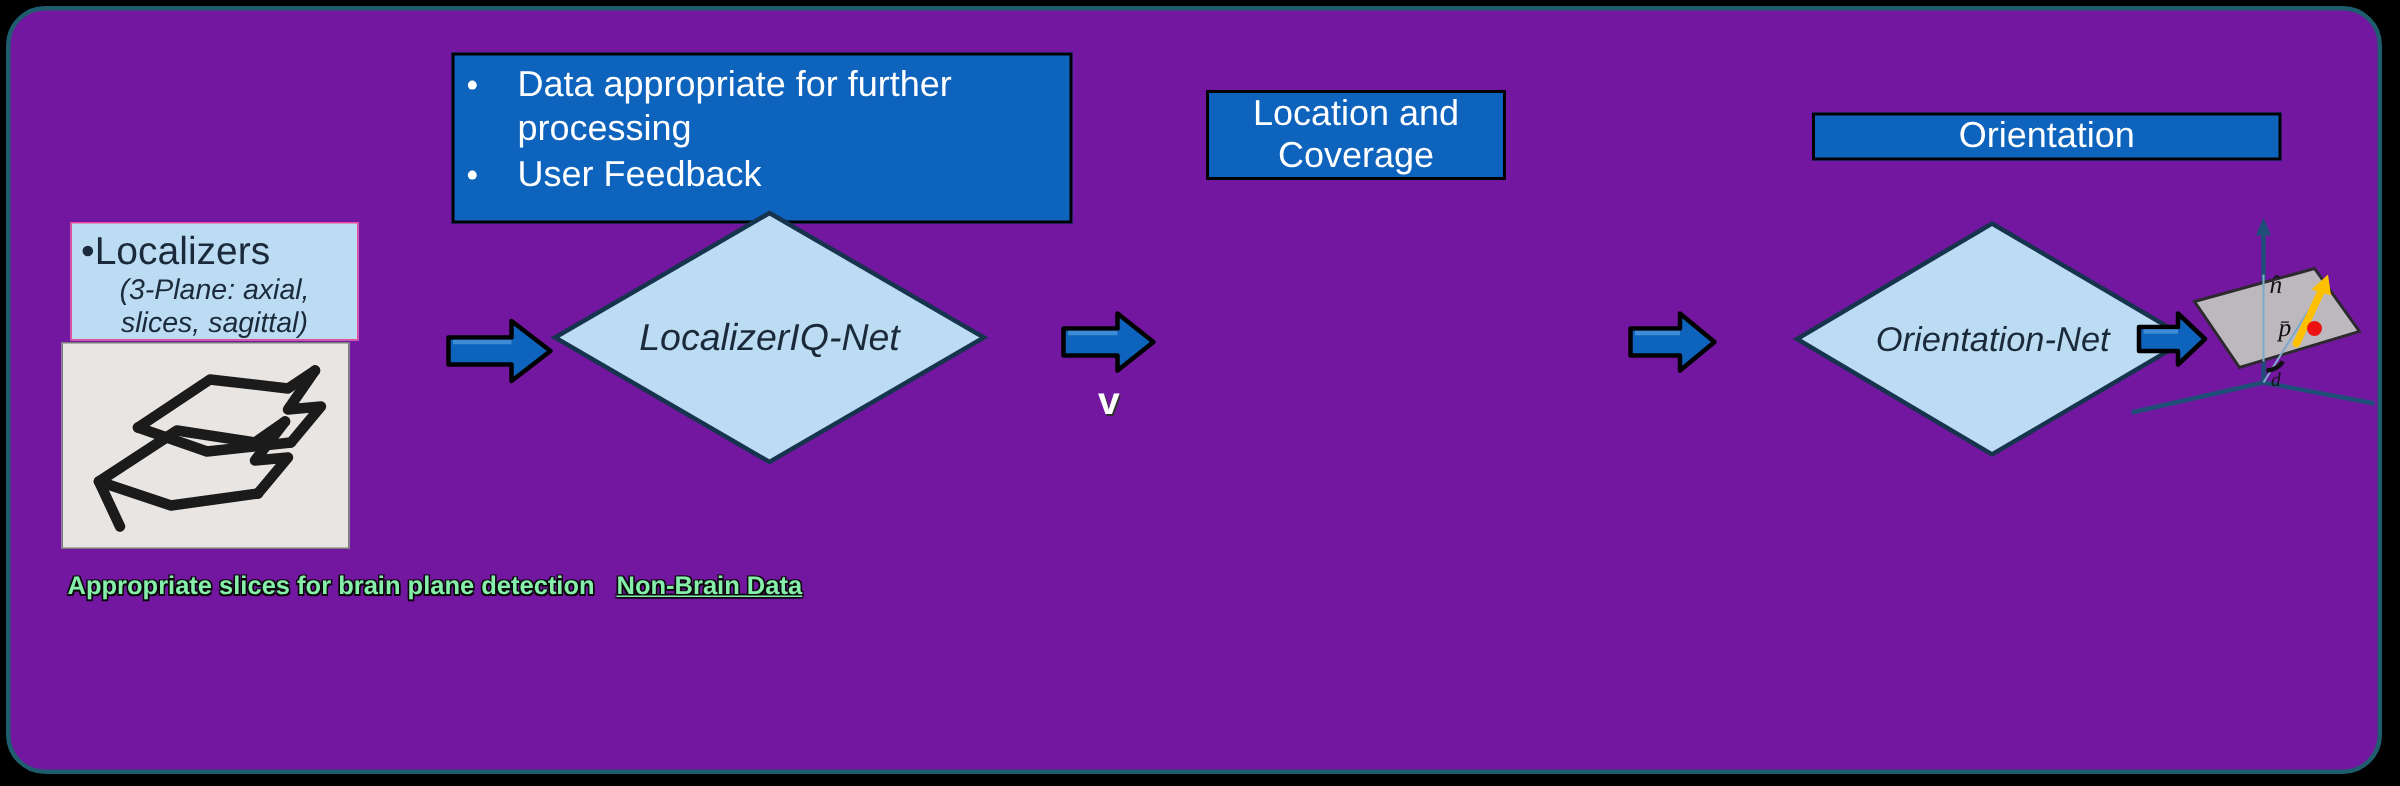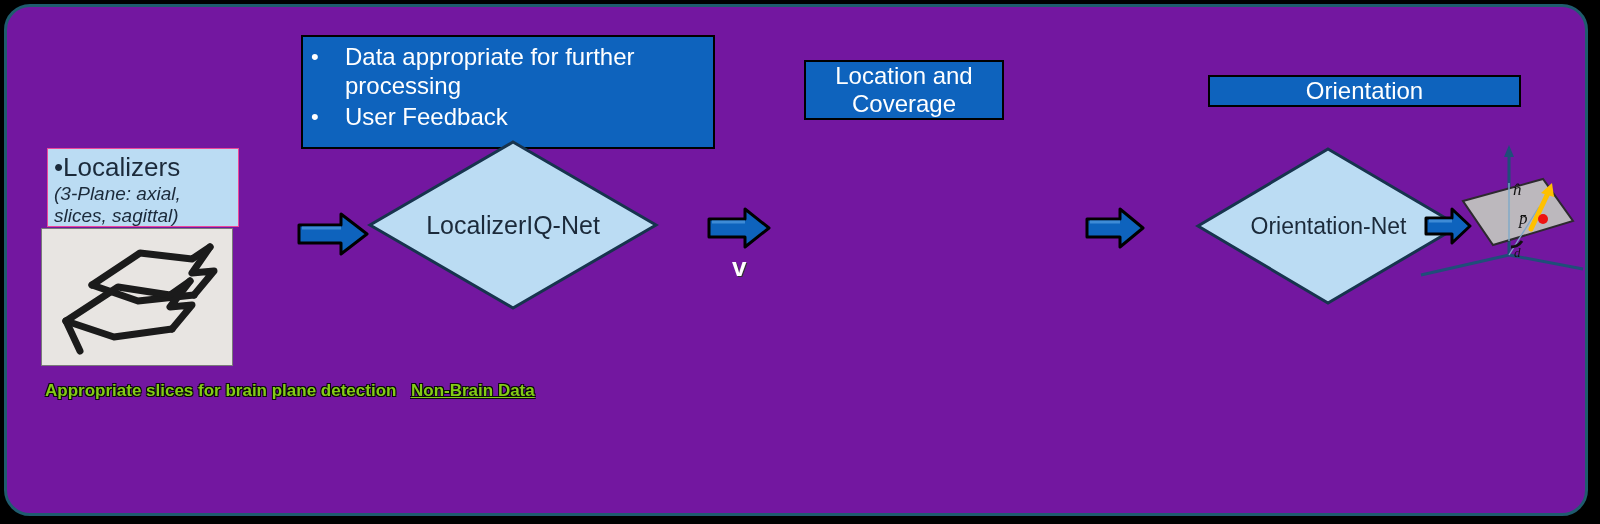--- a/index.html
+++ b/index.html
@@ -70,46 +70,47 @@
   }
   .lightbox .l1 {
     font-size: 26px;
     line-height: 1.1;
     white-space: nowrap;
   }
   .lightbox .l2 {
     font-size: 19px;
     font-style: italic;
     line-height: 1.12;
+    text-align: center;
     margin-top: 1px;
   }
 
   
-  .diamond-wrap { position: absolute; }
+  .diamond-wrap { position: absolute; font-style: italic; }
   .diamond-wrap svg { display: block; overflow: visible; }
   .diamond-label {
     position: absolute;
     left: 0; top: 0;
     width: 100%; height: 100%;
     display: flex;
     align-items: center;
     justify-content: center;
     color: #1B2A3A;
     font-size: 25px;
     pointer-events: none;
   }
 
   
   .arrow svg { display: block; }
 
   
   .caption {
     font-size: 17px;
     font-weight: bold;
-    color: #84cc16;
+    color: #86efac;
     text-shadow:
       -1px -1px 0 #0a0a0a, 1px -1px 0 #0a0a0a,
       -1px  1px 0 #0a0a0a, 1px  1px 0 #0a0a0a;
     white-space: nowrap;
   }
 
   .vmark {
     font-size: 26px;
     color: #FFFFFF;
     font-weight: bold;

